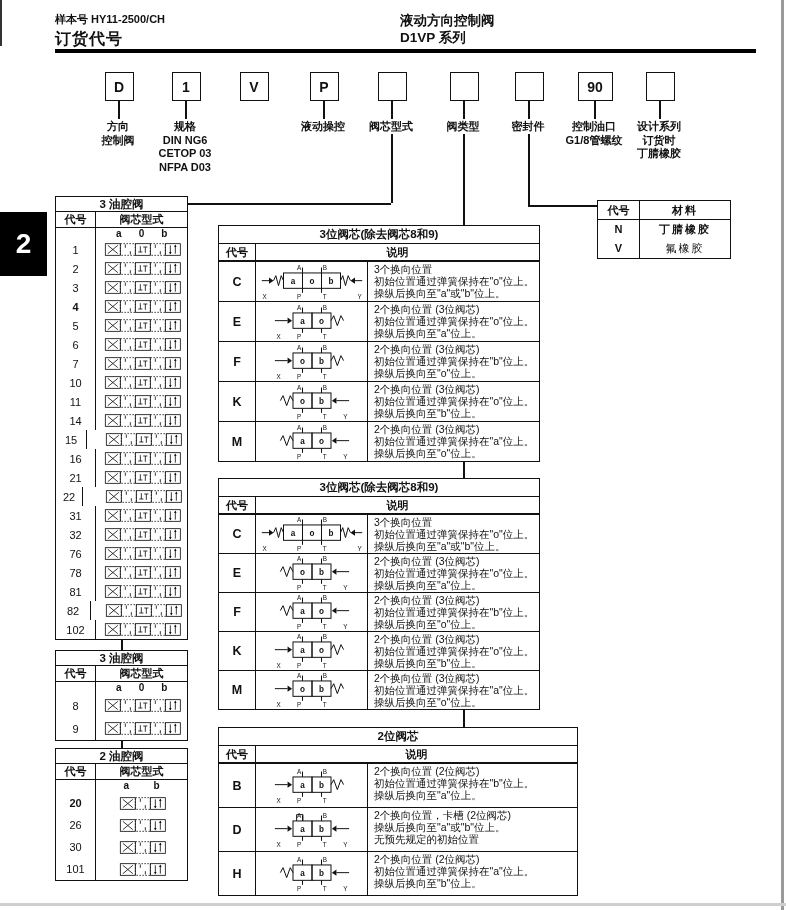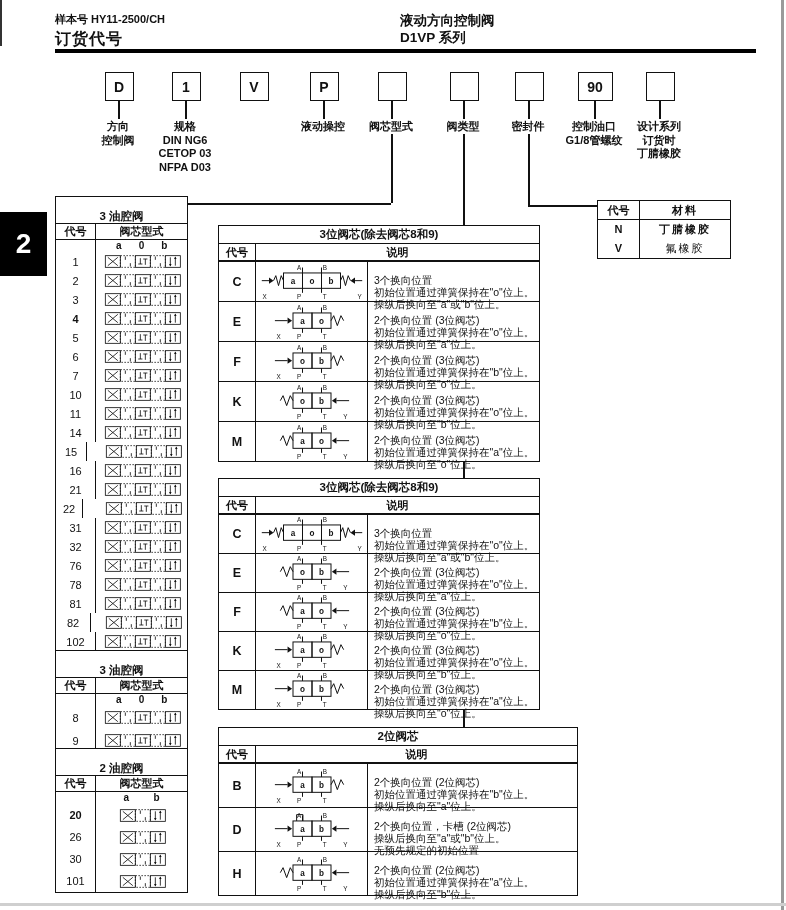--- a/index.html
+++ b/index.html
@@ -23,21 +23,21 @@
             display:flex;align-items:center;justify-content:center;font-weight:bold;font-size:14px;}
   .code-label{position:absolute;width:96px;text-align:center;font-weight:bold;font-size:11px;line-height:13.5px;}
   .vline{position:absolute;width:1.5px;background:#111;}
   .hline{position:absolute;height:1.5px;background:#111;}
   
   .tbl{position:absolute;border:1.6px solid #111;background:#fff;box-sizing:border-box;}
   .t-title{border-bottom:1.2px solid #111;text-align:center;font-size:11.5px;font-weight:600;
            height:15px;line-height:15px;}
   .t-sub{display:flex;border-bottom:1.2px solid #111;font-weight:600;font-size:11px;text-align:center;}
   
-  .lt .t-title{height:14px;line-height:14px;margin-top:12px;}
+  .lt .t-title{height:14px;line-height:14px;}
   .lt .t-sub{height:15px;line-height:15px;}
   .lt-codecol{width:40px;border-right:1.2px solid #111;box-sizing:border-box;}
   .lt-typecol{flex:1;}
   .lt-pos{display:flex;height:12px;font-size:10px;font-weight:600;}
   .lt-pos-spacer{width:40px;border-right:1.2px solid #111;box-sizing:border-box;}
   .lt-pos-sym{flex:1;position:relative;}
   .lt-pos-sym span{position:absolute;top:0;transform:translateX(-50%);}
   .lt-row{display:flex;align-items:center;}
   .lt-row .lt-codecol{align-self:stretch;display:flex;align-items:center;justify-content:center;
                       font-size:11px;}
@@ -45,21 +45,21 @@
   
   .rt .t-title{height:17px;line-height:17px;}
   .rt .t-sub{height:16px;line-height:16px;}
   .rt-codecol{width:37px;border-right:1.2px solid #111;box-sizing:border-box;}
   .rt-desccol{flex:1;}
   .rt-row{display:flex;border-top:1.2px solid #111;}
   .rt-row:first-of-type{border-top:none;}
   .rt-row .rt-codecol{display:flex;align-items:center;justify-content:center;font-size:12.5px;font-weight:600;}
   .rt-diagcell{width:112px;border-right:1.2px solid #111;box-sizing:border-box;
                display:flex;align-items:center;justify-content:center;}
-  .rt-desccell{flex:1;padding:12px 0 0 6px;font-size:10.5px;line-height:12.2px;font-weight:500;}
+  .rt-desccell{flex:1;padding:1px 0 0 6px;font-size:10.5px;line-height:12.2px;font-weight:500;}
   
   .seal-codecol{width:42px;border-right:1.2px solid #111;box-sizing:border-box;text-align:center;}
   .seal-row{display:flex;height:19px;line-height:19px;font-size:11px;text-align:center;}
   .seal-matcol{flex:1;letter-spacing:2px;}
 </style>
 </head>
 <body>
 
 <div class="page">
 

